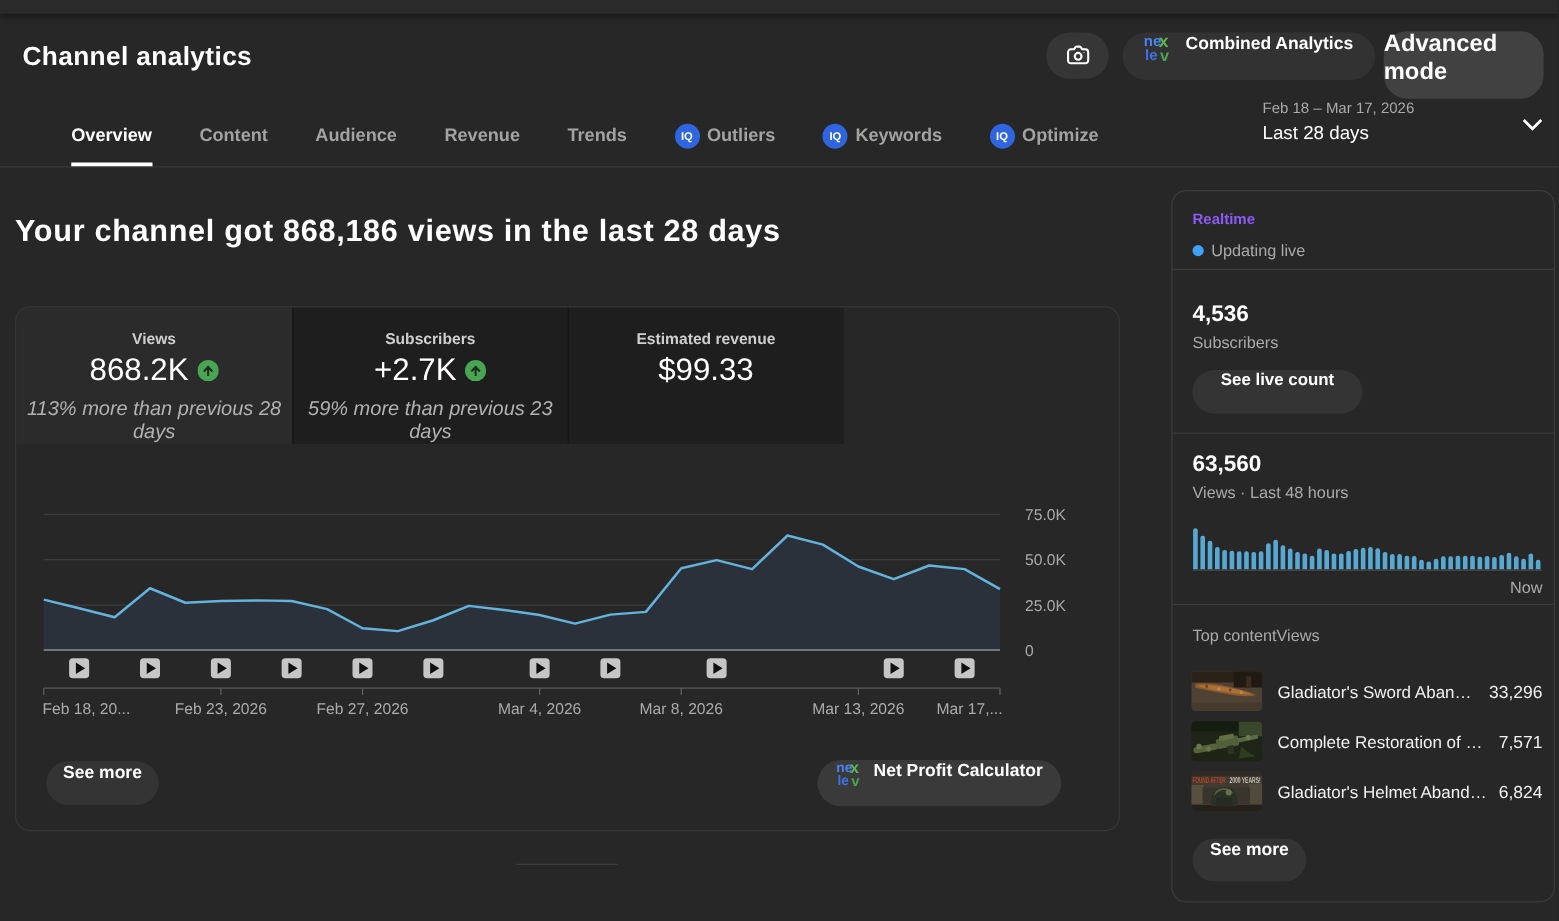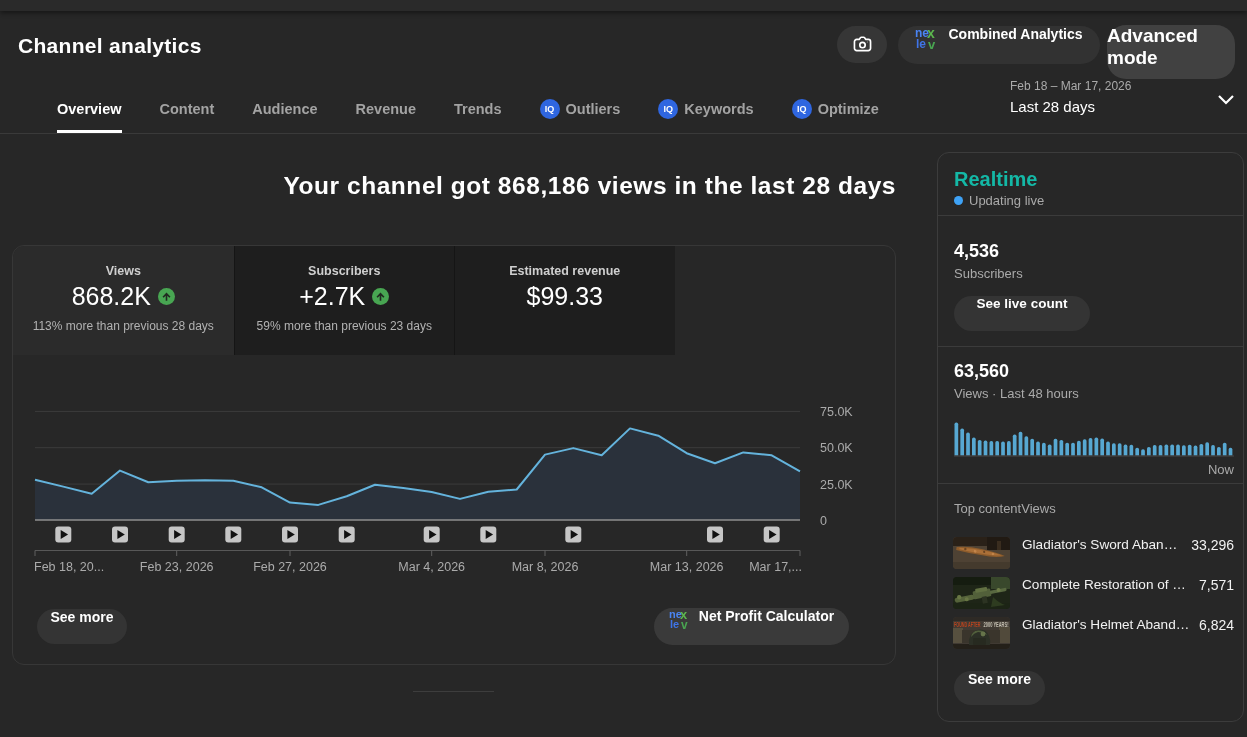--- a/index.html
+++ b/index.html
@@ -24,54 +24,54 @@
 .tab.active { color:#fff; }
 .tab.active:after { content:""; position:absolute; left:0; bottom:0; width:100%; height:3px; background:#fff; }
 .iqicon { width:20px; height:20px; border-radius:50%; background:#2f66e0; color:#fff;
   font-size:9px; font-weight:bold; display:flex; align-items:center; justify-content:center; }
 
 #daterange { left:1010px; top:79px; }
 #dr1 { font-size:12px; color:#aaa; }
 #dr2 { font-size:15px; color:#fff; margin-top:5px; }
 #chev { left:1216px; top:92px; }
 
-#headline { left:12px; top:172px; width:884px; text-align:right; color:#fff;
+#headline { left:12px; top:172px; width:884px; text-align:left; color:#fff;
   font-size:24.5px; font-weight:bold; letter-spacing:.55px; }
 
 #maincard { left:12px; top:245px; width:884px; height:420px; background:#272727;
   border:1px solid #373737; border-radius:12px; overflow:hidden; }
 #stats { position:absolute; left:0; top:0; width:882px; height:109px; display:flex; }
 .statcol { width:220.5px; height:109px; background:#1e1e1e; border-left:1px solid #151515;
   display:flex; flex-direction:column; align-items:center; text-align:center; }
 .statcol:first-child { border-left:none; background:#2b2b2b; border-top-left-radius:11px; }
 .statlabel { margin-top:18px; font-size:12.5px; font-weight:bold; color:#cfcfcf; }
 .statvalue { margin-top:4px; font-size:25px; color:#fff; display:flex; align-items:center; gap:7px; }
-.statsub { margin-top:8px; font-size:12px; color:#b2b2b2; }
+.statsub { margin-top:8px; font-size:16px; font-style:italic; color:#b2b2b2; }
 .uparrow { width:17px; height:17px; }
 #chartsvg { left:0px; top:109px; }
 #seemore1 { left:24px; top:363px; width:90px; height:35px; background:#343434; }
 #netprofit { left:641px; top:362px; width:195px; height:37px; background:#3a3a3a; gap:8px; }
 #hr-mid { left:413px; top:691px; width:81px; height:1px; background:#3d3d3d; }
 
 #sidebar { left:937px; top:152px; width:307px; height:570px; background:#272727;
   border:1px solid #3c3c3c; border-radius:12px; }
 .sep { position:absolute; left:0; width:305px; height:1px; background:#3b3b3b; }
-#rt-title { left:16px; top:15px; font-size:20px; font-weight:bold; color:#14b8a6; }
+#rt-title { left:16px; top:15px; font-size:12px; font-weight:bold; color:#8b5cf6; }
 #rt-live { left:16px; top:40px; font-size:13px; color:#aaa; display:flex; align-items:center; gap:6px; }
 #rt-live .dot { width:9px; height:9px; border-radius:50%; background:#3ea2f6; }
 #rt-subs { left:16px; top:88px; font-size:18px; font-weight:bold; color:#fff; }
 #rt-subslabel { left:16px; top:113px; font-size:13px; color:#aaa; }
 #livecount { left:16px; top:143px; width:136px; height:35px; background:#343434; font-size:13.5px; }
 #rt-views { left:16px; top:208px; font-size:18px; font-weight:bold; color:#fff; }
 #rt-viewslabel { left:16px; top:233px; font-size:13px; color:#aaa; }
 #rt-bars { left:16px; top:260px; }
 #rt-now { left:16px; top:309px; width:280px; text-align:right; font-size:13px; color:#aaa; }
 #tc-head { left:16px; top:348px; width:280px; display:flex; 
   font-size:13px; color:#aaa; }
-.tcrow { left:15px; height:32px; display:flex; align-items:flex-start; }
+.tcrow { left:15px; height:32px; display:flex; align-items:center; }
 .thumb { width:57px; height:32px; border-radius:4px; overflow:hidden; flex:none; }
 .tctitle { margin-left:12px; width:160px; font-size:13.6px; color:#f1f1f1; white-space:nowrap; }
 .tcviews { width:52px; text-align:right; font-size:14px; color:#f1f1f1; font-weight:500; }
 #seemore2 { left:16px; top:518px; width:91px; height:34px; background:#343434; }
 </style>
 </head>
 <body>
 <div id="page">
   <div id="topbar" class="abs"></div>
   <div id="title" class="abs">Channel analytics</div>

